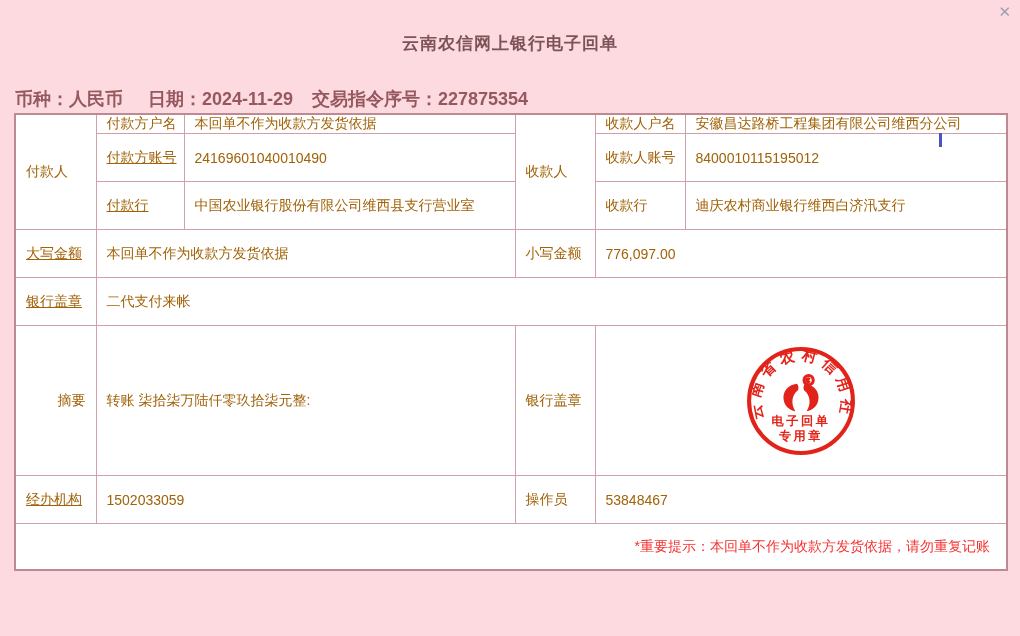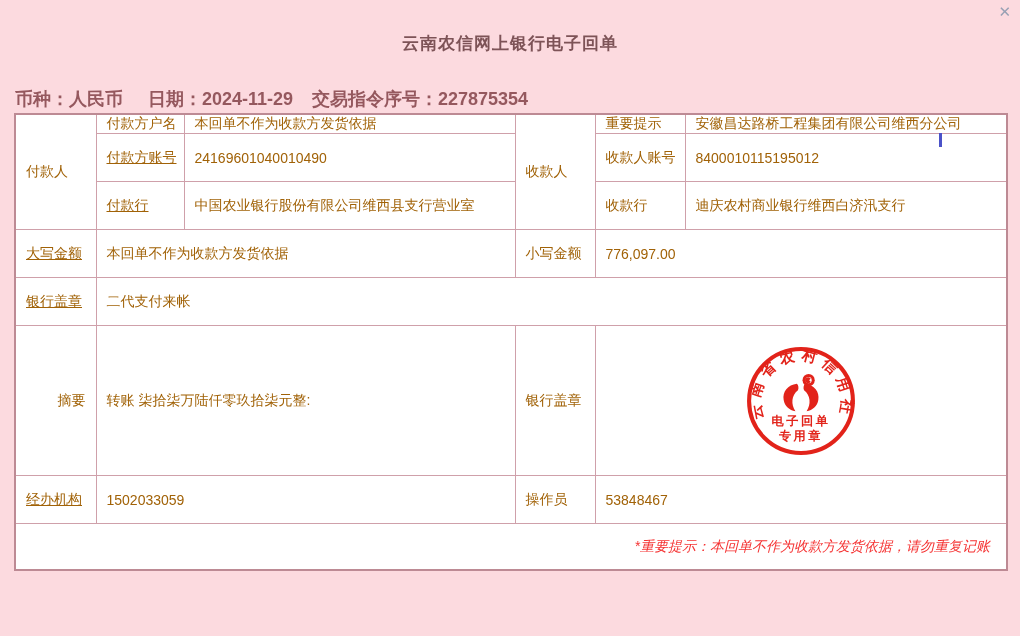--- a/index.html
+++ b/index.html
@@ -63,21 +63,21 @@
     padding: 0 10px;
     font-size: 14px;
     color: #a16207;
     vertical-align: middle;
     overflow: hidden;
     white-space: nowrap;
   }
   .h50 { height: 49px; }
   .h48 { height: 47px; text-decoration: underline; }
   .h150 { height: 149px; text-align: right; }
-  .h46 { height: 45px; font-style: italic; }
+  .h46 { height: 45px; }
   .notice-cell {
     text-align: right;
     color: #f53232 !important;
     padding-right: 16px !important;
   }
   .seal-cell { text-align: center; padding: 0 !important; }
   .seal-svg { display: inline-block; vertical-align: middle; }
   .caret {
     position: absolute;
     left: 939px;
@@ -108,21 +108,21 @@
       <col style="width:80px">
         <col style="width:90px">
         <col style="width:322px">
     </colgroup>
     <tbody>
       <tr>
         <td class="h50" rowspan="3">付款人</td>
         <td>付款方户名</td>
         <td>本回单不作为收款方发货依据</td>
         <td rowspan="3">收款人</td>
-        <td>重要提示</td>
+        <td>收款人户名</td>
         <td>安徽昌达路桥工程集团有限公司维西分公司</td>
       </tr>
       <tr>
         <td class="h48">付款方账号</td>
         <td>24169601040010490</td>
         <td>收款人账号</td>
         <td>8400010115195012</td>
       </tr>
       <tr>
         <td class="h48">付款行</td>

